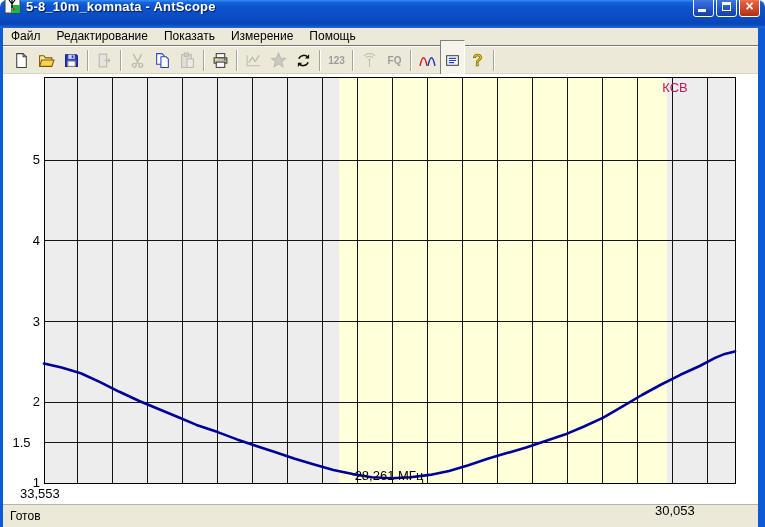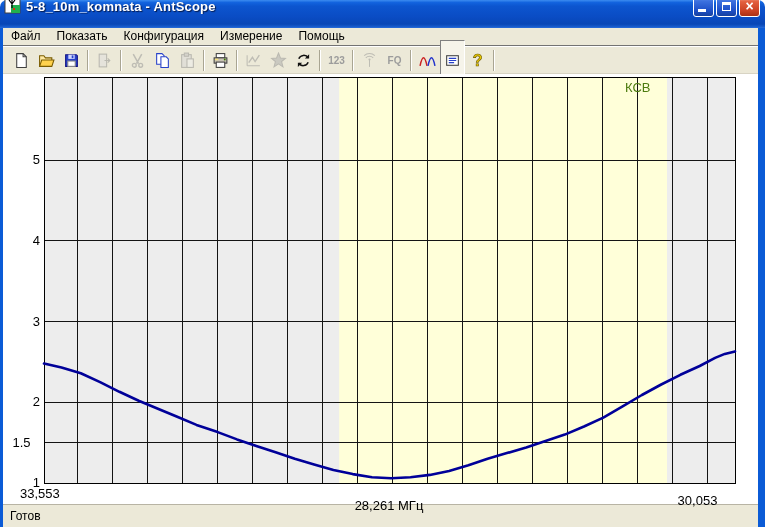--- a/index.html
+++ b/index.html
@@ -75,22 +75,22 @@
         </button>
       <button class="wb close">
           <span class="glyph-close">×</span>
         </button>
     </span>
   </div>
 
   <div class="body">
     <div class="menubar" id="menubar">
         <div class="menu-item">Файл</div>
+        <div class="menu-item">Редактирование</div>
         <div class="menu-item">Показать</div>
-        <div class="menu-item">Конфигурация</div>
         <div class="menu-item">Измерение</div>
         <div class="menu-item">Помощь</div>
       </div>
     <div class="toolbar" id="toolbar">
         <button class="tb-btn">
           <span style="display: flex;">
             <svg viewBox="0 0 16 16">
               <path d="M3.5 1.5h6l3 3v10h-9z" fill="#fff" stroke="#404040"></path>
               <path d="M9.5 1.5v3h3" fill="none" stroke="#404040"></path>
             </svg>
@@ -263,23 +263,23 @@
           <polyline points="41.0,289.5 58.5,293.6 77.8,299.2 97.1,308.1 116.4,317.8 135.7,326.7 154.9,334.7 174.2,342.8 193.5,350.9 214.7,358.1 234.0,365.4 253.3,371.9 272.6,378.3 291.8,384.8 311.1,390.4 330.4,396.1 349.7,400.1 369.0,403.3 388.2,404.2 407.5,403.3 426.8,400.9 446.1,396.9 465.4,391.2 484.6,384.8 503.9,379.1 523.2,373.5 542.5,367.0 561.8,360.6 581.0,352.5 600.3,343.6 619.6,332.3 638.9,321.0 658.2,310.5 677.4,300.8 696.7,292.0 712.1,283.9 721.8,279.9 732.0,277.4" fill="none" stroke="#000099" stroke-width="2.6" stroke-linejoin="round" stroke-linecap="round"></polyline>
         </svg>
       <div id="chart-labels">
           <div class="chart-label" style="left: 0px; top: 401px; width: 37px; text-align: right;">1</div>
           <div class="chart-label" style="left: 0px; top: 360.642px; width: 37px; text-align: center;">1.5</div>
           <div class="chart-label" style="left: 0px; top: 320.284px; width: 37px; text-align: right;">2</div>
           <div class="chart-label" style="left: 0px; top: 239.569px; width: 37px; text-align: right;">3</div>
           <div class="chart-label" style="left: 0px; top: 158.853px; width: 37px; text-align: right;">4</div>
           <div class="chart-label" style="left: 0px; top: 78.1372px; width: 37px; text-align: right;">5</div>
           <div class="chart-label" style="left: 17px; top: 412px;">33,553</div>
-          <div class="chart-label" style="left: 286px; top: 424px; width: 200px; text-align: center;">28,261 МГц</div>
-          <div class="chart-label" style="left: 652px; top: 419px; width: 85px; text-align: center;">30,053</div>
-          <div class="chart-label" style="left: 622px; top: 6px; width: 100px; text-align: left; color: #4d7c0f;">КСВ</div>
+          <div class="chart-label" style="left: 286px; top: 394px; width: 200px; text-align: center;">28,261 МГц</div>
+          <div class="chart-label" style="left: 652px; top: 429px; width: 85px; text-align: left;">30,053</div>
+          <div class="chart-label" style="left: 622px; top: 6px; width: 100px; text-align: center; color: #be185d;">КСВ</div>
         </div>
     </div>
 
     <div class="statusbar">
       <span>Готов</span>
     </div>
   </div>
 </div>
 
 </body></html>

